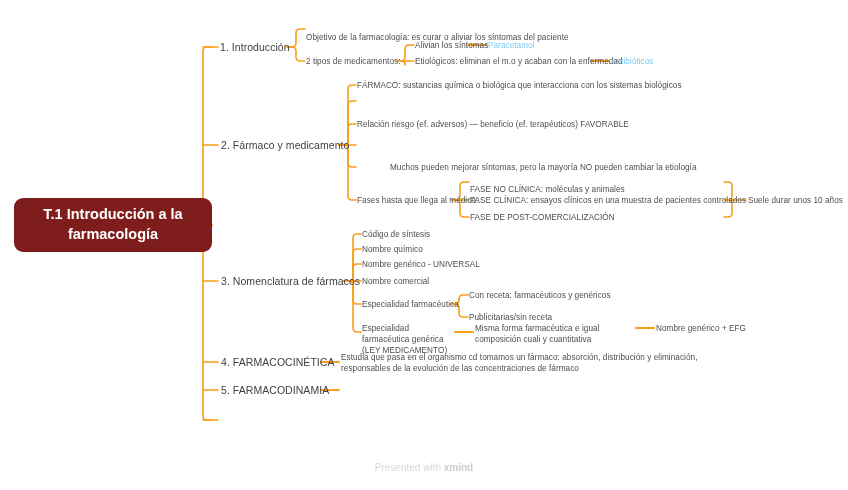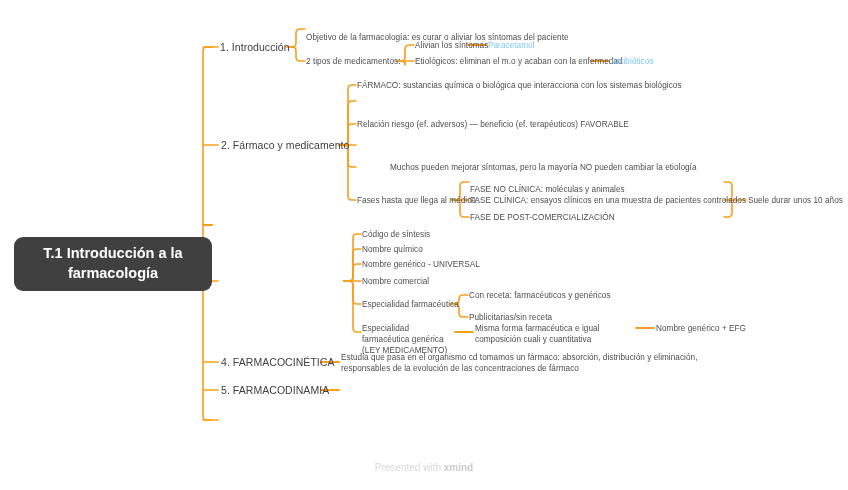--- a/index.html
+++ b/index.html
@@ -16,31 +16,30 @@
 
   .node{position:absolute;font-size:8.2px;line-height:1.35;color:#4d4d4d;letter-spacing:0.05px;}
   .n-l1{font-size:10.5px;color:#3f3f3f;}
   .n-l2{font-size:8.2px;}
   .blue{color:#7ec8f5;}
 
   #root{
     position:absolute;
     left:14px;top:198px;
     width:198px;height:54px;
-    background:#404040;
+    background:#7f1d1d;
     border-radius:9px;
     display:flex;align-items:center;justify-content:center;
     text-align:center;
     color:#ffffff;
     font-size:14.5px;
     font-weight:bold;
     line-height:1.35;
     padding:0 8px;
     box-sizing:border-box;
-    margin-top:39px;
   }
 
   #footer{
     position:absolute;left:0;top:462px;width:848px;
     text-align:center;font-size:10px;color:#d8d8d8;
   }
   #footer b{color:#cccccc;font-weight:bold;}
 </style>
 </head>
 <body>
@@ -157,20 +156,23 @@
   <div class="node n-l2" style="left:470px;top:195px;">
     <span>FASE CLÍNICA: ensayos clínicos en una muestra de pacientes controlados</span>
   </div>
   <div class="node n-l2" style="left:470px;top:212px;">
     <span>FASE DE POST-COMERCIALIZACIÓN</span>
   </div>
   <div class="node n-l2" style="left:748px;top:195px;">
     <span>Suele durar unos 10 años</span>
   </div>
 
+  <div class="node n-l1" style="left:221px;top:274px;">
+    <span>3. Nomenclatura de fármacos</span>
+  </div>
 
   <div class="node n-l2" style="left:362px;top:229px;">
     <span>Código de síntesis</span>
   </div>
   <div class="node n-l2" style="left:362px;top:244px;">
     <span>Nombre químico</span>
   </div>
   <div class="node n-l2" style="left:362px;top:259px;text-align:center;">
     <span>Nombre genérico - UNIVERSAL</span>
   </div>

